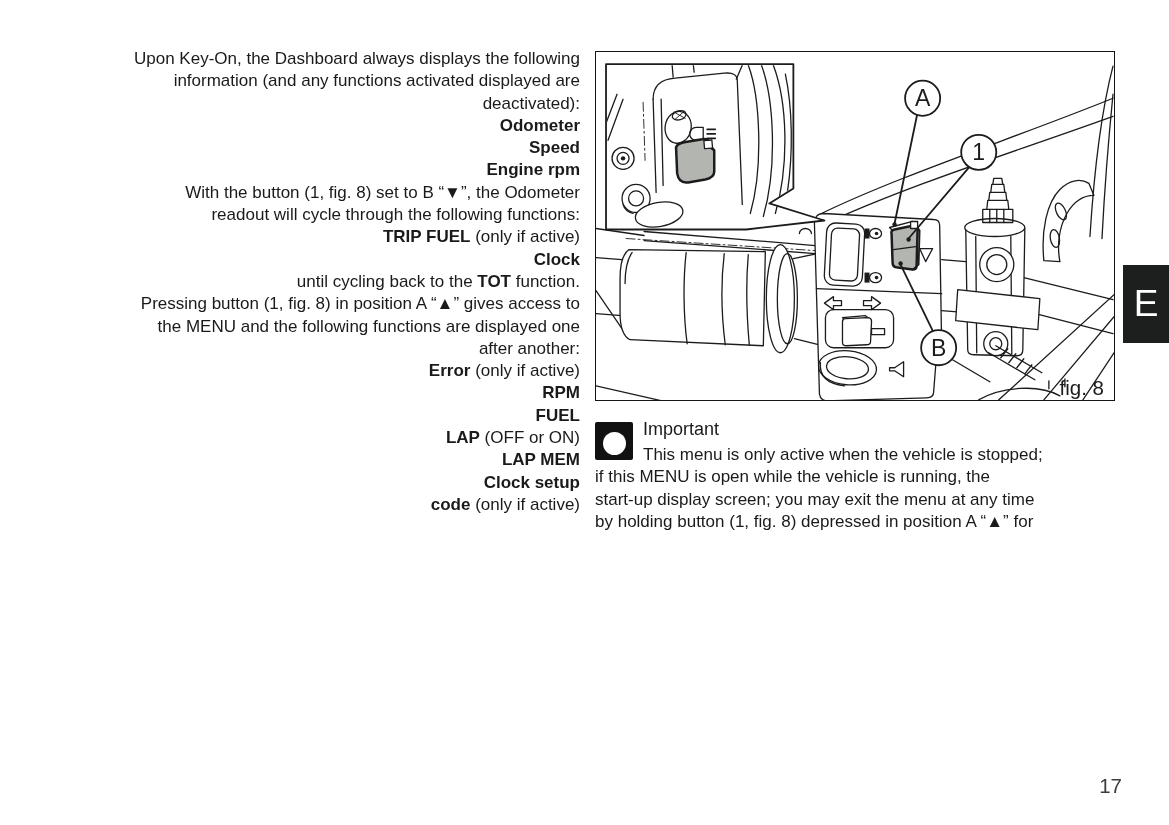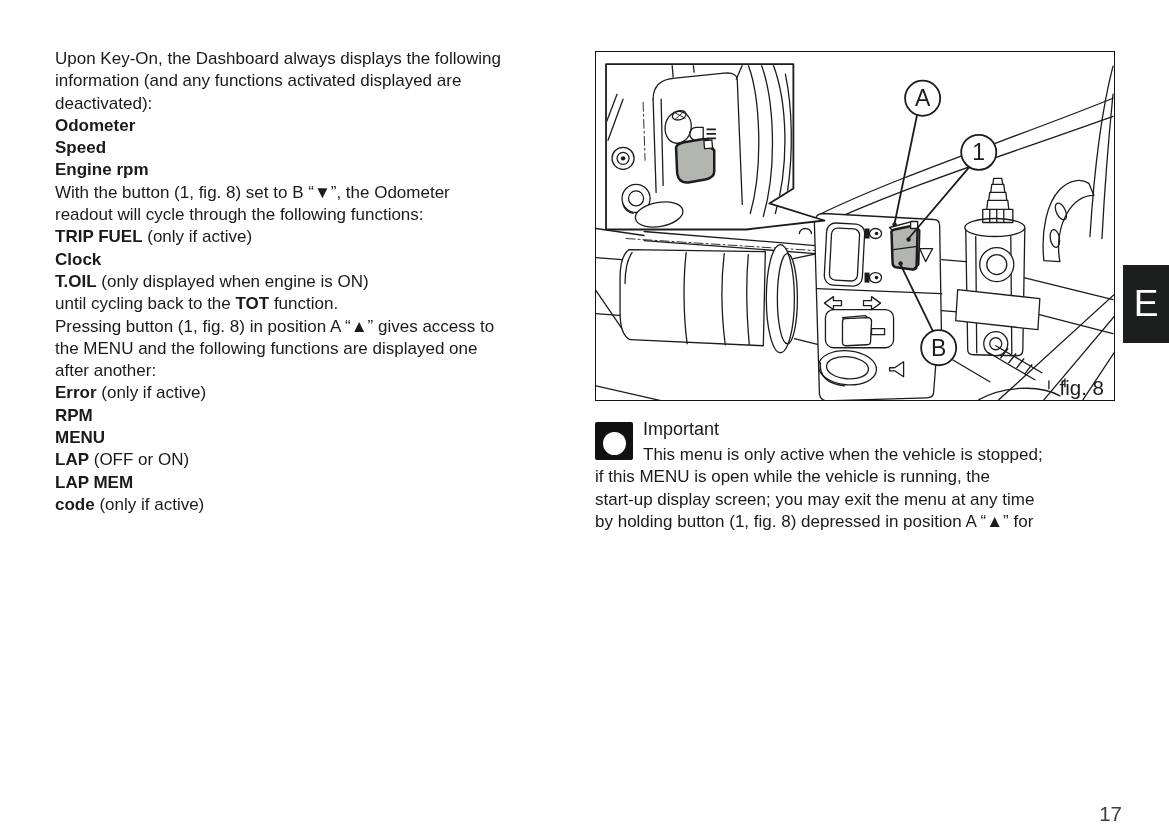--- a/index.html
+++ b/index.html
@@ -5,21 +5,21 @@
   :root{
     --line:#1c1c1c; --gray:#b3b5b1; --tab:#1d1f1f; --text:#1a1a1a;
   }
   html,body{margin:0;padding:0;}
   body{
     width:1169px;height:825px;position:relative;background:#ffffff;
     font-family:"Liberation Sans", sans-serif;color:var(--text);overflow:hidden;
   }
   .tline{font-size:17px;line-height:22.3px;white-space:nowrap;}
   .tline b{font-weight:bold;}
-  .left-col{position:absolute;left:55px;top:48px;width:525px;}
+  .left-col{position:absolute;left:55px;top:48px;width:525px;text-align:right;}
   .para + .para{}
 
   .figure-box{
     position:absolute;left:595px;top:51px;width:520px;height:350px;
     border:1.6px solid #141414;box-sizing:border-box;background:#fff;
   }
   .figure-box svg{display:block;width:100%;height:100%;}
 
   .ln path,.ln rect,.ln ellipse,.ln circle,.ln polygon{
     fill:none;stroke:var(--line);stroke-width:1.3;
@@ -46,53 +46,53 @@
     border-radius:50%;background:#fff;
   }
   .important-title{font-size:18px;line-height:30px;font-weight:400;}
 
   .e-tab{
     position:absolute;left:1123px;top:265px;width:46px;height:78px;
     background:var(--tab);color:#fff;display:flex;align-items:center;justify-content:center;
     font-size:37px;font-weight:400;
   }
   .page-number{
-    position:absolute;left:1060px;top:802px;width:62px;text-align:right;
+    position:absolute;left:1060px;top:774px;width:62px;text-align:right;
     font-size:20.5px;color:#3d3d3d;
   }
 </style>
 </head>
 <body>
 
 <div class="left-col">
   <div class="para">
       <div class="tline"><span>Upon Key-On, the Dashboard always displays the following</span></div>
       <div class="tline"><span>information (and any functions activated displayed are</span></div>
       <div class="tline"><span>deactivated):</span></div>
       <div class="tline"><b>Odometer</b></div>
       <div class="tline"><b>Speed</b></div>
       <div class="tline"><b>Engine rpm</b></div>
     </div>
   <div class="para">
       <div class="tline"><span>With the button (1, fig. 8) set to B “▼”, the Odometer</span></div>
       <div class="tline"><span>readout will cycle through the following functions:</span></div>
       <div class="tline"><b>TRIP FUEL</b><span> (only if active)</span></div>
       <div class="tline"><b>Clock</b></div>
-      <div class="tline"><b>T.OIL</b><span> (only displayed when engine is ON)</span></div>
       <div class="tline"><span>until cycling back to the </span><b>TOT</b><span> function.</span></div>
     </div>
   <div class="para">
       <div class="tline"><span>Pressing button (1, fig. 8) in position A “▲” gives access to</span></div>
       <div class="tline"><span>the MENU and the following functions are displayed one</span></div>
       <div class="tline"><span>after another:</span></div>
       <div class="tline"><b>Error</b><span> (only if active)</span></div>
       <div class="tline"><b>RPM</b></div>
-      <div class="tline"><b>MENU</b></div>
+      <div class="tline"><b>FUEL</b></div>
       <div class="tline"><b>LAP</b><span> (OFF or ON)</span></div>
       <div class="tline"><b>LAP MEM</b></div>
+      <div class="tline"><b>Clock setup</b></div>
       <div class="tline"><b>code</b><span> (only if active)</span></div>
     </div>
 </div>
 
 <div class="figure-box">
   <svg viewBox="0 0 517 347" class="ln">
 
     <g>
       <path d="M0,176 L48,183"></path>
       <path d="M0,205 L26,207"></path>

